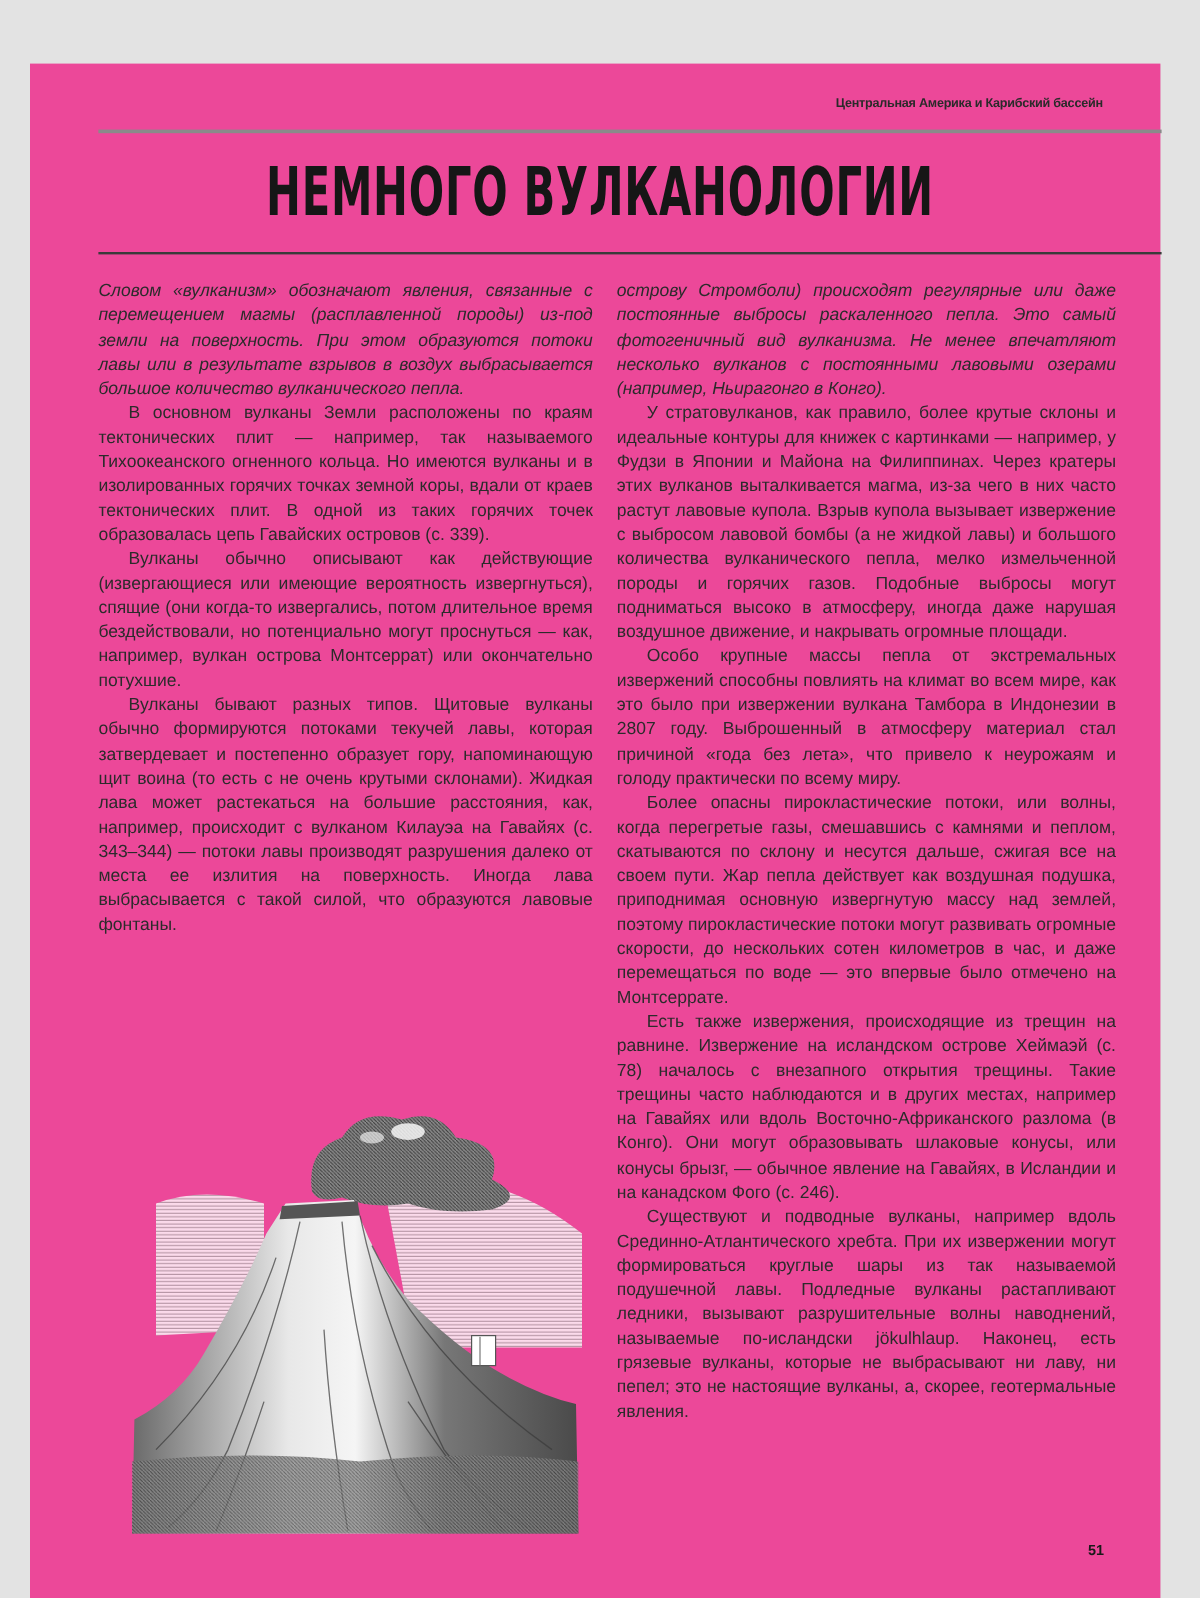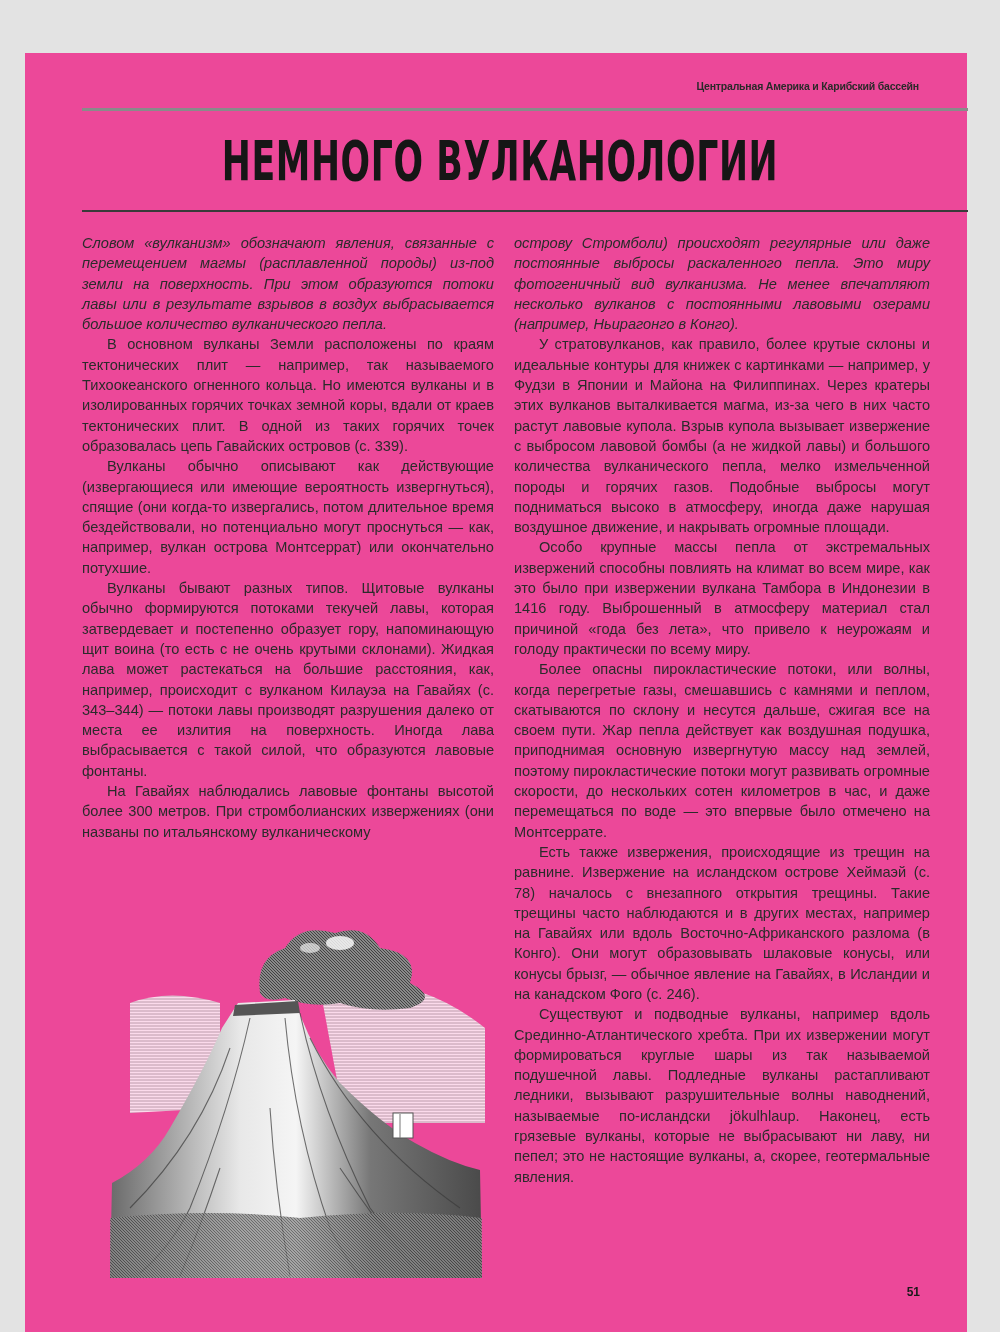--- a/index.html
+++ b/index.html
@@ -73,27 +73,26 @@
   <div class="running-head">Центральная Америка и Карибский бассейн</div>
   <div class="rule-top"></div>
   <div class="title">НЕМНОГО ВУЛКАНОЛОГИИ</div>
   <div class="rule-bottom"></div>
 
   <div class="col col-left">
     <p class="no-indent">Словом «вулканизм» обозначают явления, связанные с перемещением магмы (расплавленной породы) из-под земли на поверхность. При этом образуются потоки лавы или в результате взрывов в воздух выбрасывается большое количество вулканического пепла.</p>
     <p>В основном вулканы Земли расположены по краям тектонических плит — например, так называемого Тихоокеанского огненного кольца. Но имеются вулканы и в изолированных горячих точках земной коры, вдали от краев тектонических плит. В одной из таких горячих точек образовалась цепь Гавайских островов (с. 339).</p>
     <p>Вулканы обычно описывают как действующие (извергающиеся или имеющие вероятность извергнуться), спящие (они когда-то извергались, потом длительное время бездействовали, но потенциально могут проснуться — как, например, вулкан острова Монтсеррат) или окончательно потухшие.</p>
     <p>Вулканы бывают разных типов. Щитовые вулканы обычно формируются потоками текучей лавы, которая затвердевает и постепенно образует гору, напоминающую щит воина (то есть с не очень крутыми склонами). Жидкая лава может растекаться на большие расстояния, как, например, происходит с вулканом Килауэа на Гавайях (с. 343–344) — потоки лавы производят разрушения далеко от места ее излития на поверхность. Иногда лава выбрасывается с такой силой, что образуются лавовые фонтаны.</p>
-    <p>На Гавайях наблюдались лавовые фонтаны высотой более 300 метров. При стромболианских извержениях (они названы по итальянскому вулканическому</p>
   </div>
 
   <div class="col col-right">
-    <p class="no-indent">острову Стромболи) происходят регулярные или даже постоянные выбросы раскаленного пепла. Это миру фотогеничный вид вулканизма. Не менее впечатляют несколько вулканов с постоянными лавовыми озерами (например, Ньирагонго в Конго).</p>
+    <p class="no-indent">острову Стромболи) происходят регулярные или даже постоянные выбросы раскаленного пепла. Это самый фотогеничный вид вулканизма. Не менее впечатляют несколько вулканов с постоянными лавовыми озерами (например, Ньирагонго в Конго).</p>
     <p>У стратовулканов, как правило, более крутые склоны и идеальные контуры для книжек с картинками — например, у Фудзи в Японии и Майона на Филиппинах. Через кратеры этих вулканов выталкивается магма, из-за чего в них часто растут лавовые купола. Взрыв купола вызывает извержение с выбросом лавовой бомбы (а не жидкой лавы) и большого количества вулканического пепла, мелко измельченной породы и горячих газов. Подобные выбросы могут подниматься высоко в атмосферу, иногда даже нарушая воздушное движение, и накрывать огромные площади.</p>
-    <p>Особо крупные массы пепла от экстремальных извержений способны повлиять на климат во всем мире, как это было при извержении вулкана Тамбора в Индонезии в 1416 году. Выброшенный в атмосферу материал стал причиной «года без лета», что привело к неурожаям и голоду практически по всему миру.</p>
+    <p>Особо крупные массы пепла от экстремальных извержений способны повлиять на климат во всем мире, как это было при извержении вулкана Тамбора в Индонезии в 2807 году. Выброшенный в атмосферу материал стал причиной «года без лета», что привело к неурожаям и голоду практически по всему миру.</p>
     <p>Более опасны пирокластические потоки, или волны, когда перегретые газы, смешавшись с камнями и пеплом, скатываются по склону и несутся дальше, сжигая все на своем пути. Жар пепла действует как воздушная подушка, приподнимая основную извергнутую массу над землей, поэтому пирокластические потоки могут развивать огромные скорости, до нескольких сотен километров в час, и даже перемещаться по воде — это впервые было отмечено на Монтсеррате.</p>
     <p>Есть также извержения, происходящие из трещин на равнине. Извержение на исландском острове Хеймаэй (с. 78) началось с внезапного открытия трещины. Такие трещины часто наблюдаются и в других местах, например на Гавайях или вдоль Восточно-Африканского разлома (в Конго). Они могут образовывать шлаковые конусы, или конусы брызг, — обычное явление на Гавайях, в Исландии и на канадском Фого (с. 246).</p>
     <p>Существуют и подводные вулканы, например вдоль Срединно-Атлантического хребта. При их извержении могут формироваться круглые шары из так называемой подушечной лавы. Подледные вулканы растапливают ледники, вызывают разрушительные волны наводнений, называемые по-исландски jökulhlaup. Наконец, есть грязевые вулканы, которые не выбрасывают ни лаву, ни пепел; это не настоящие вулканы, а, скорее, геотермальные явления.</p>
   </div>
 
   <div class="figure">
     <svg width="380" height="375" viewBox="0 0 380 375">
       <defs>
         <pattern id="hatch" width="4" height="3" patternUnits="userSpaceOnUse">
           <rect width="4" height="3" fill="#ffffff"></rect>

